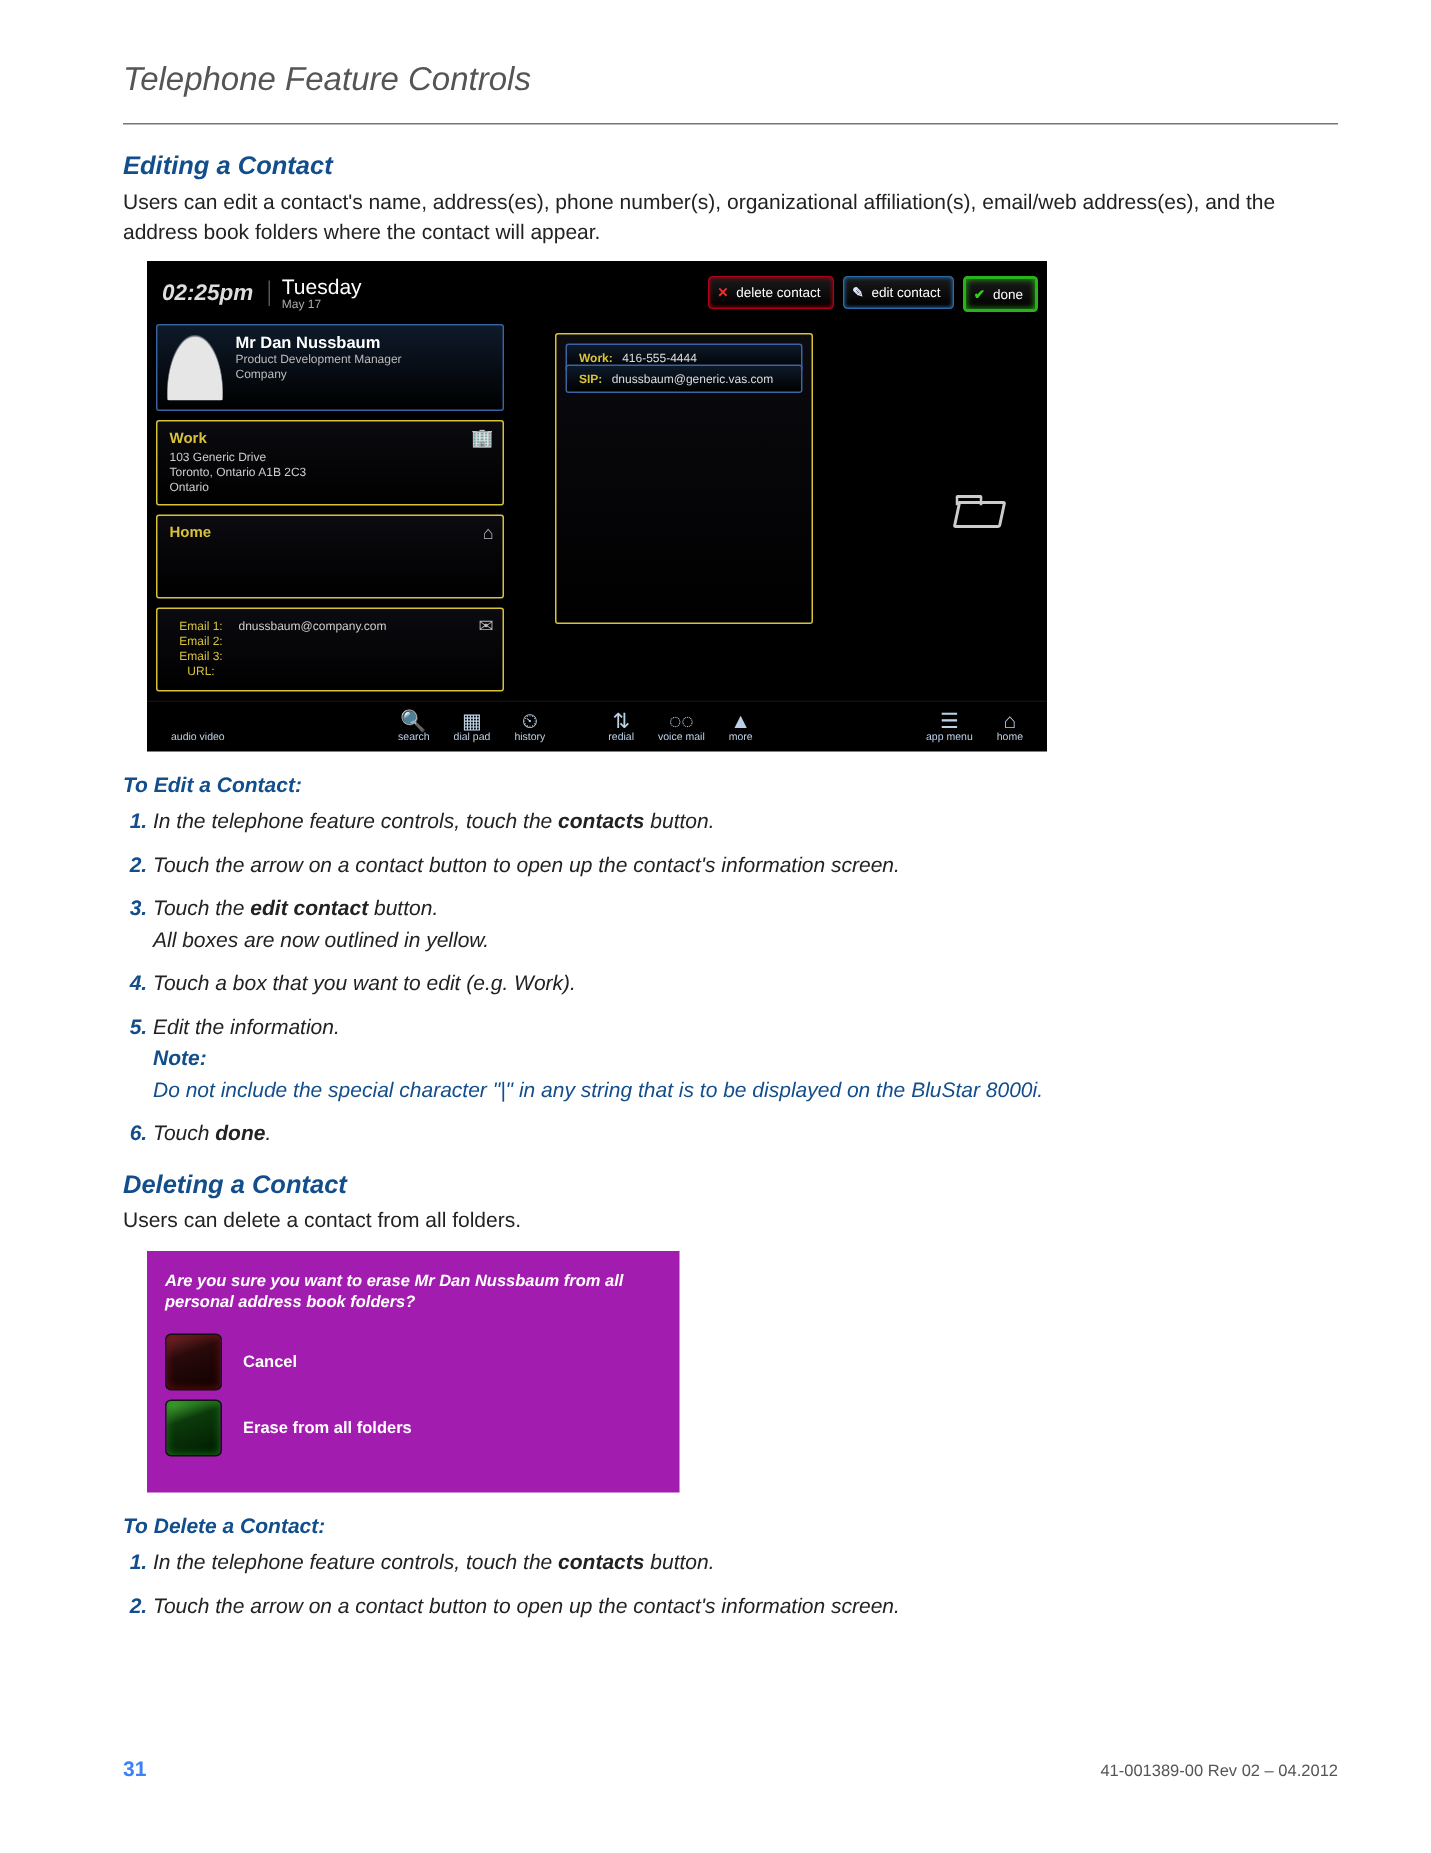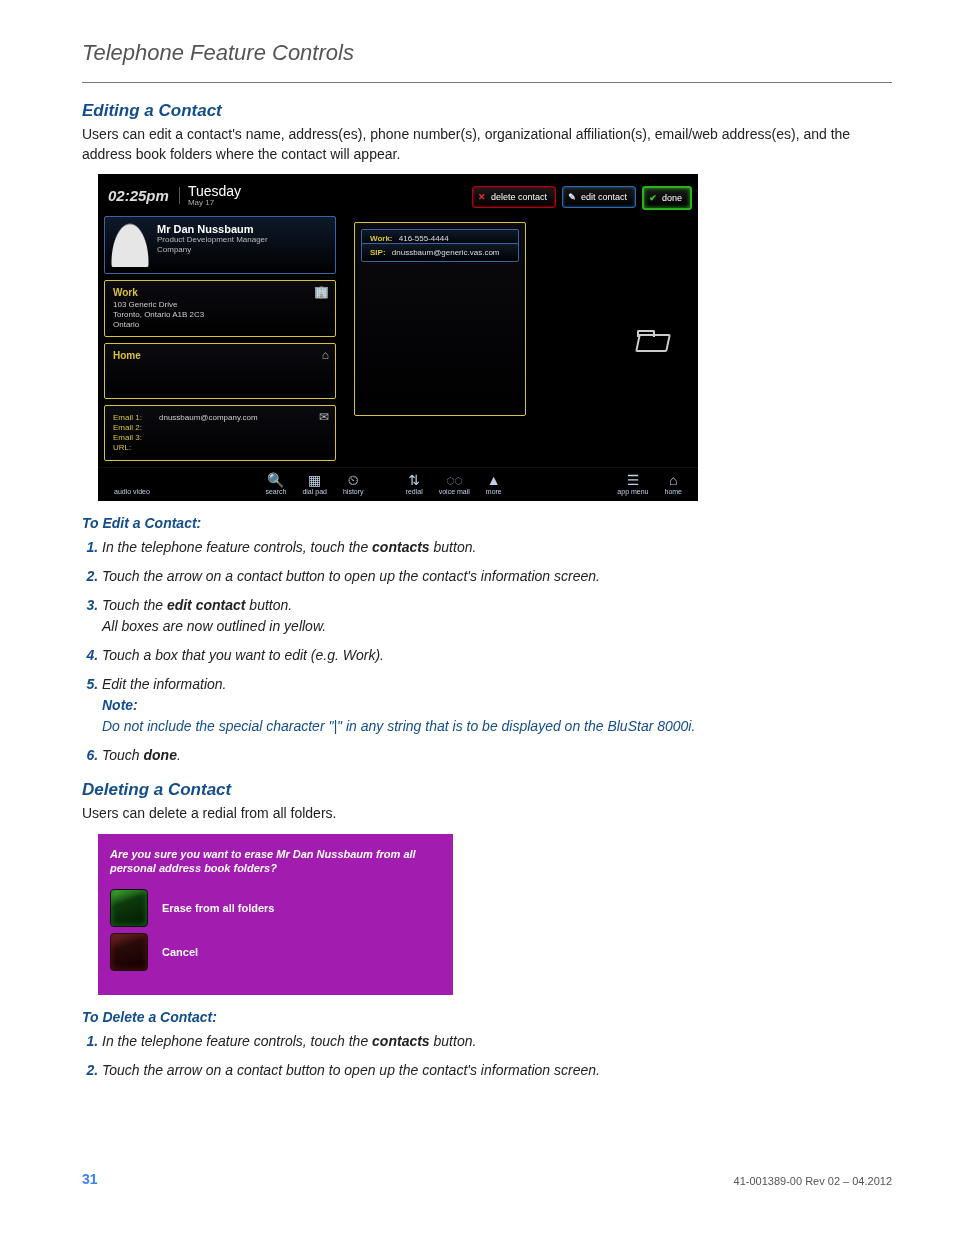--- a/index.html
+++ b/index.html
@@ -39,53 +39,53 @@
   b.term { font-weight:700; }
   .footer { display:flex; justify-content:space-between; align-items:flex-end; margin-top:90px; border-top:0; }
   .footer .pg { color:#3b82f6; font-weight:700; font-size:14px;text-align:right; }
   .footer .rev { color:#555; font-size:11px; }
 
   
   .device {
     width:600px; background:#000; color:#fff; font-family:Arial, sans-serif;
     font-size:9px; padding:6px 0 0; margin:6px 0 12px 16px; position:relative;
   }
-  .dev-top { display:flex; align-items:flex-end; }
+  .dev-top { display:flex; align-items:flex-start; }
   .clock { display:flex; align-items:center; padding:0 10px; height:30px; }
   .clock-time { font-size:15px; font-weight:bold; font-style:italic; color:#ddd; padding-right:10px; border-right:1px solid #555; }
   .clock-date { padding-left:8px; line-height:1.0; }
   .clock-date .dow { font-weight:normal; font-size:14px; }
   .clock-date .md  { font-size:8px; color:#aaa; }
   .topbtns { margin-left:auto; display:flex; gap:6px; padding:4px 6px 0 0; }
   .tbtn { height:20px; display:flex; align-items:center; padding:0 8px 0 4px;
           border-radius:3px; background:linear-gradient(#1a1a1a,#000); font-size:9px; }
   .tbtn.red   { border:1px solid #b00019; box-shadow:0 0 3px #b00019 inset; }
   .tbtn.blue  { border:1px solid #2c6aa6; box-shadow:0 0 3px #2c6aa6 inset; }
   .tbtn.green { border:2px solid #28b418; box-shadow:0 0 4px #28b418 inset; }
   .tbtn .ic { width:10px; text-align:center; margin-right:4px; font-weight:bold; }
   .tbtn.red .ic{ color:#ff2a2a; } .tbtn.blue .ic{ color:#dfeaff;} .tbtn.green .ic{ color:#31d11b;}
 
   .dev-mid { display:flex; padding:6px; gap:10px; }
   .col { flex:0 0 auto; }
   .colA { width:232px; }
-  .colB { width:172px; margin-left:8px; }
+  .colB { width:172px; margin-left:24px; }
   .colC { width:80px; margin-left:auto; display:flex; align-items:center; justify-content:center; }
 
   .cardA { border:1px solid #3a63a3; border-radius:2px; padding:6px; display:flex; gap:8px; background:linear-gradient(#0e1a2a,#000); }
   .avatar { width:38px; height:44px; background:radial-gradient(circle at 50% 28%, #e6e6e6 0 10px, transparent 11px),
             radial-gradient(ellipse at 50% 90%, #e6e6e6 0 18px, transparent 19px); border-radius:2px; }
   .name { font-weight:bold; color:#fff; font-size:11px; }
   .role, .comp { color:#bbb; font-size:8px; line-height:1.2; }
 
   .ybox { border:1px solid #d7c23a; border-radius:2px; padding:6px 8px; margin-top:6px;
           background:linear-gradient(#0b0b10,#000); position:relative; min-height:42px; }
   .ybox .ttl { color:#d7c23a; font-weight:bold; font-size:10px; }
   .ybox .addr { color:#ccc; font-size:8px; line-height:1.25; margin-top:2px; }
   .ybox .corner-ic { position:absolute; top:4px; right:6px; color:#bbb; font-size:12px; }
-  .emails .lab { color:#d7c23a; font-size:8px; display:inline-block; width:42px; text-align:left; padding-right:4px;}
+  .emails .lab { color:#d7c23a; font-size:8px; display:inline-block; width:42px; text-align:center; padding-right:4px;}
   .emails .val { color:#ccc; font-size:8px; }
 
   .colB .ybox { min-height:180px; }
   .phbox, .sipbox {
     border:1px solid #3a63a3; border-radius:2px; background:linear-gradient(#0e1a2a,#000);
     padding:4px 8px; position:absolute; left:6px; right:6px; font-size:8px;
   }
   .phbox { top:6px; } .sipbox { top:20px; }
   .phbox .k,.sipbox .k{ color:#d7c23a; font-weight:bold; padding-right:4px;}
   .phbox .v,.sipbox .v{ color:#ddd; }
@@ -247,31 +247,31 @@
   <li><span>Edit the information.</span>
     <div class="note">
       <span class="lbl">Note:</span>
       <span class="txt">Do not include the special character "|" in any string that is to be displayed on the BluStar 8000i.</span>
     </div>
   </li>
   <li><span>Touch </span><b class="term">done</b><span>.</span></li>
 </ol>
 
 <div class="h2">Deleting a Contact</div>
-<p class="body">Users can delete a redial from all folders.</p>
+<p class="body">Users can delete a contact from all folders.</p>
 
 <div class="device2">
   <div class="d2msg">Are you sure you want to erase Mr Dan Nussbaum from all personal address book folders?</div>
   <div class="d2row">
+    <div class="d2btn red"></div>
+    <div class="d2lab">Cancel</div>
+  </div>
+  <div class="d2row">
     <div class="d2btn green"></div>
     <div class="d2lab">Erase from all folders</div>
-  </div>
-  <div class="d2row">
-    <div class="d2btn red"></div>
-    <div class="d2lab">Cancel</div>
   </div>
 </div>
 
 <div class="h3">To Delete a Contact:</div>
 <ol class="steps">
   <li><span>In the telephone feature controls, touch the </span><b class="term">contacts</b><span> button.</span></li>
   <li>Touch the arrow on a contact button to open up the contact's information screen.</li>
 </ol>
 
 <div class="footer">

